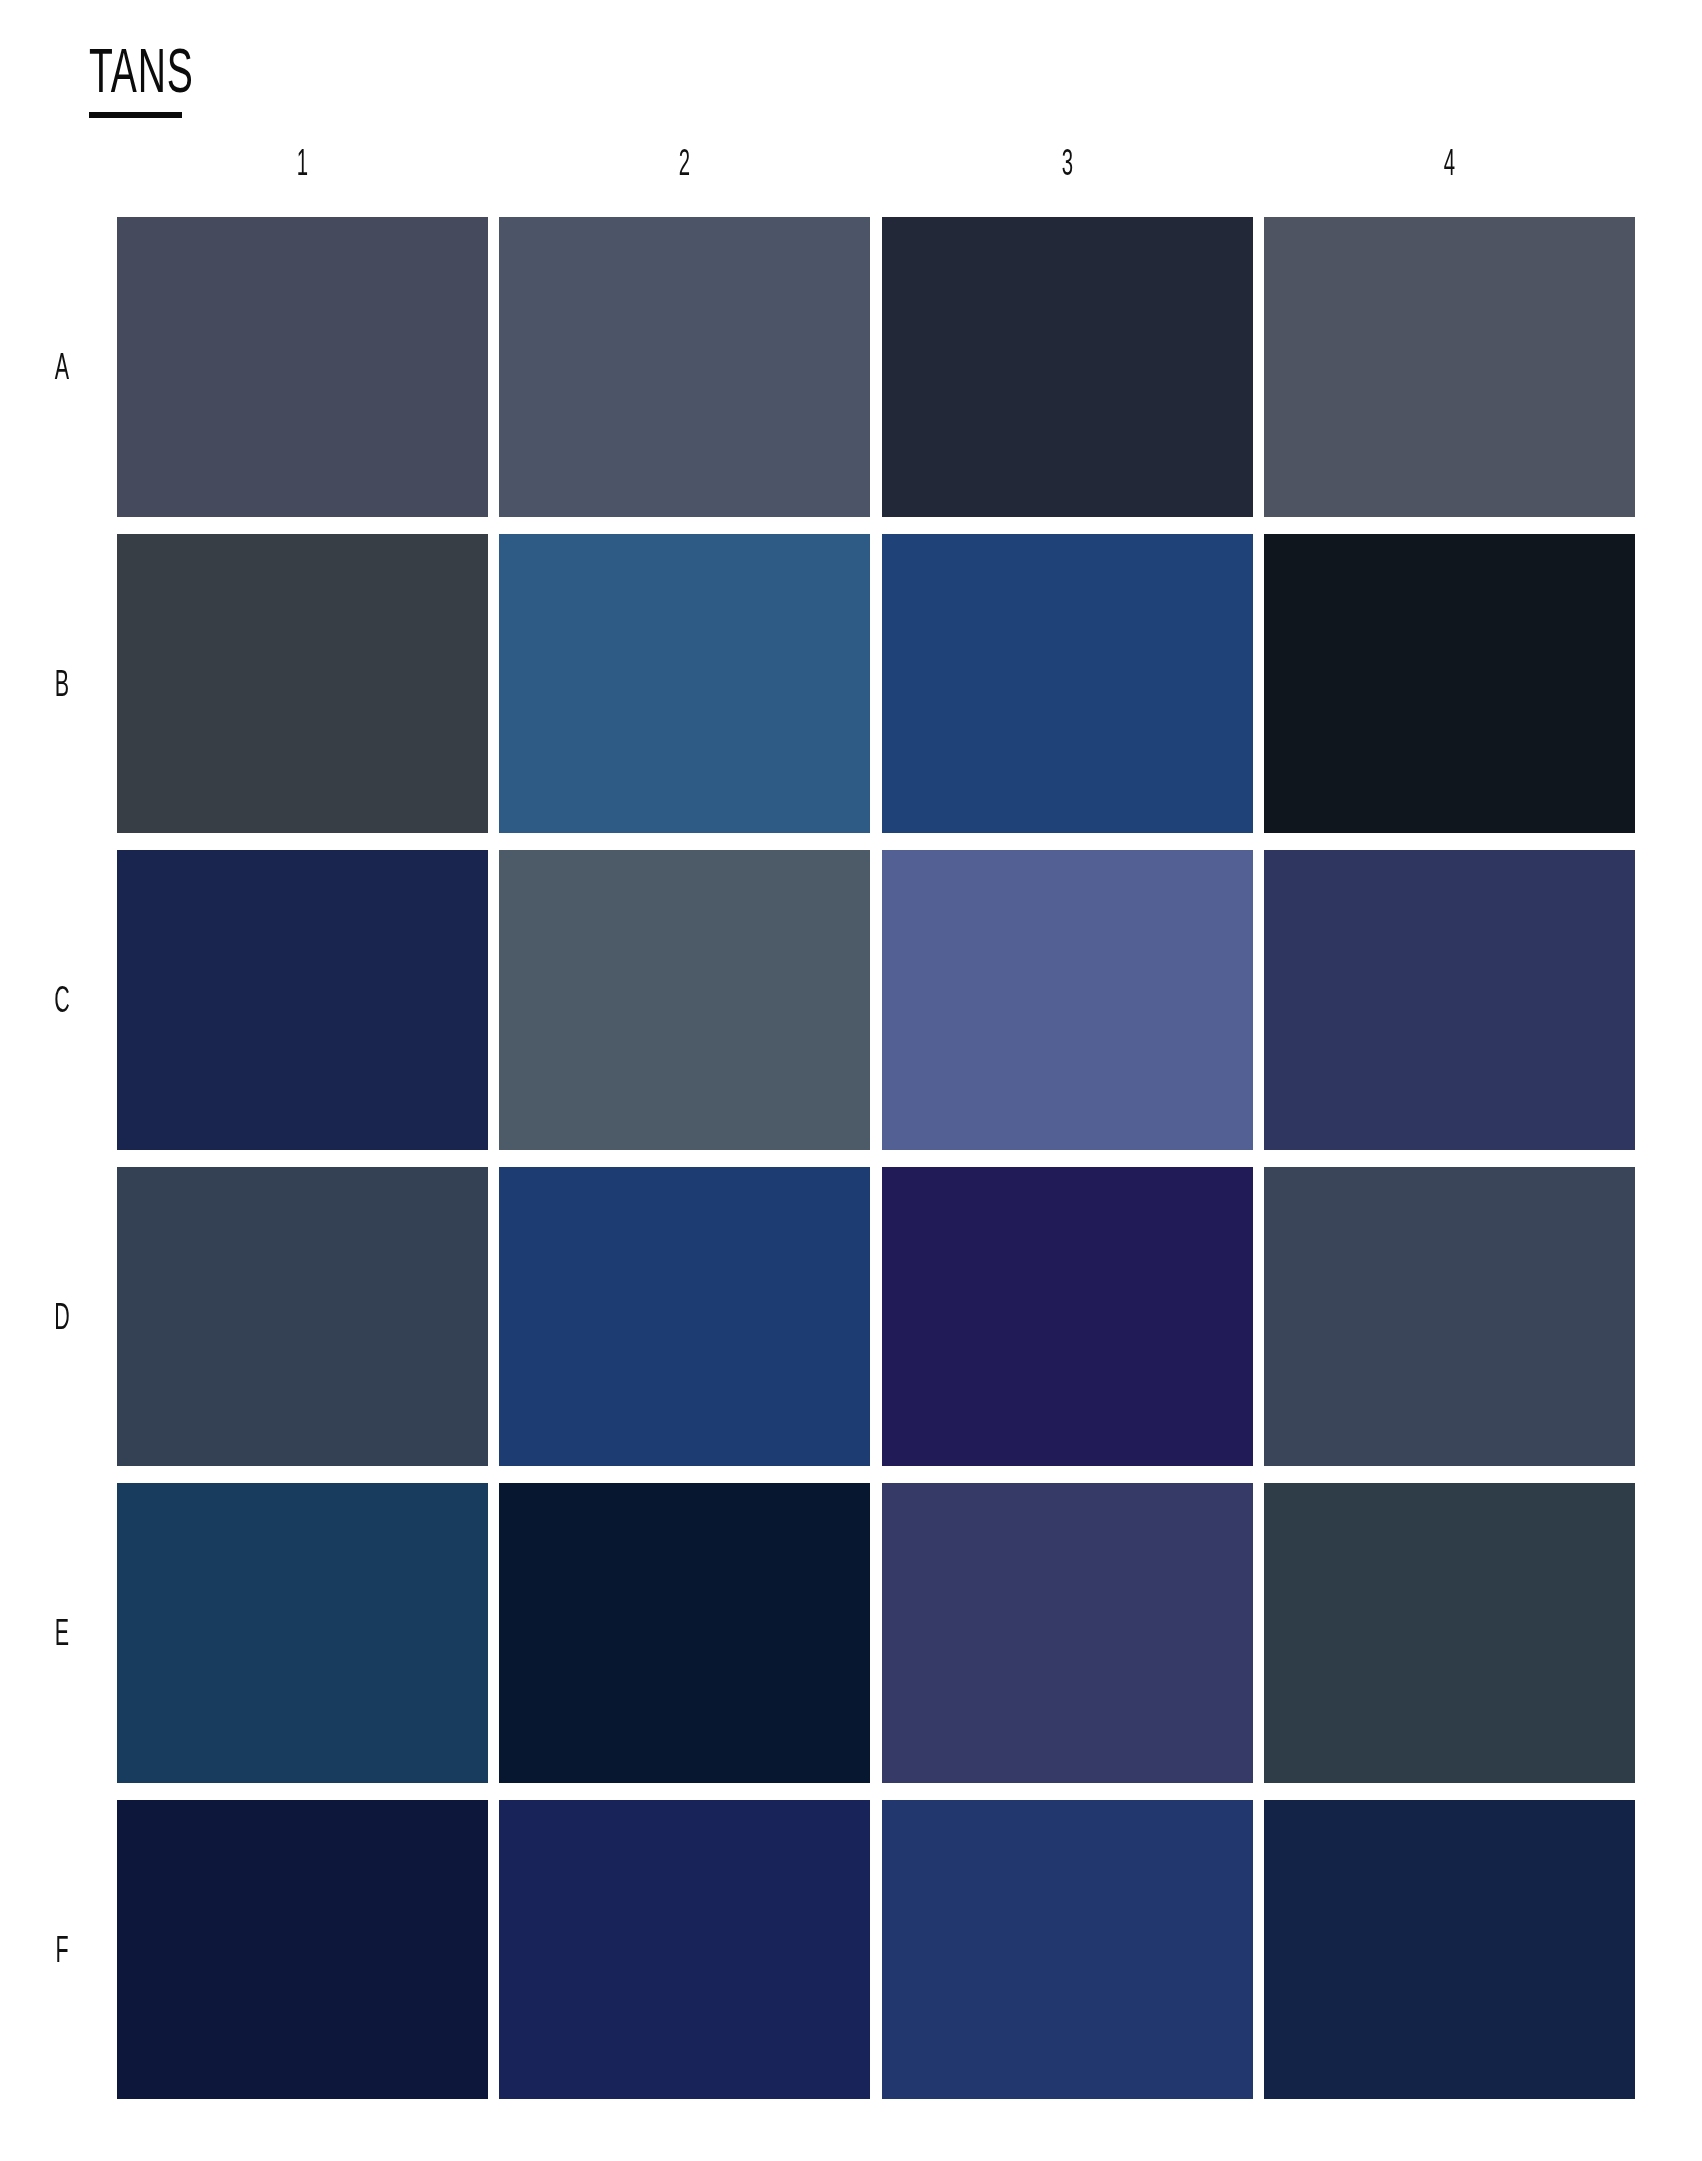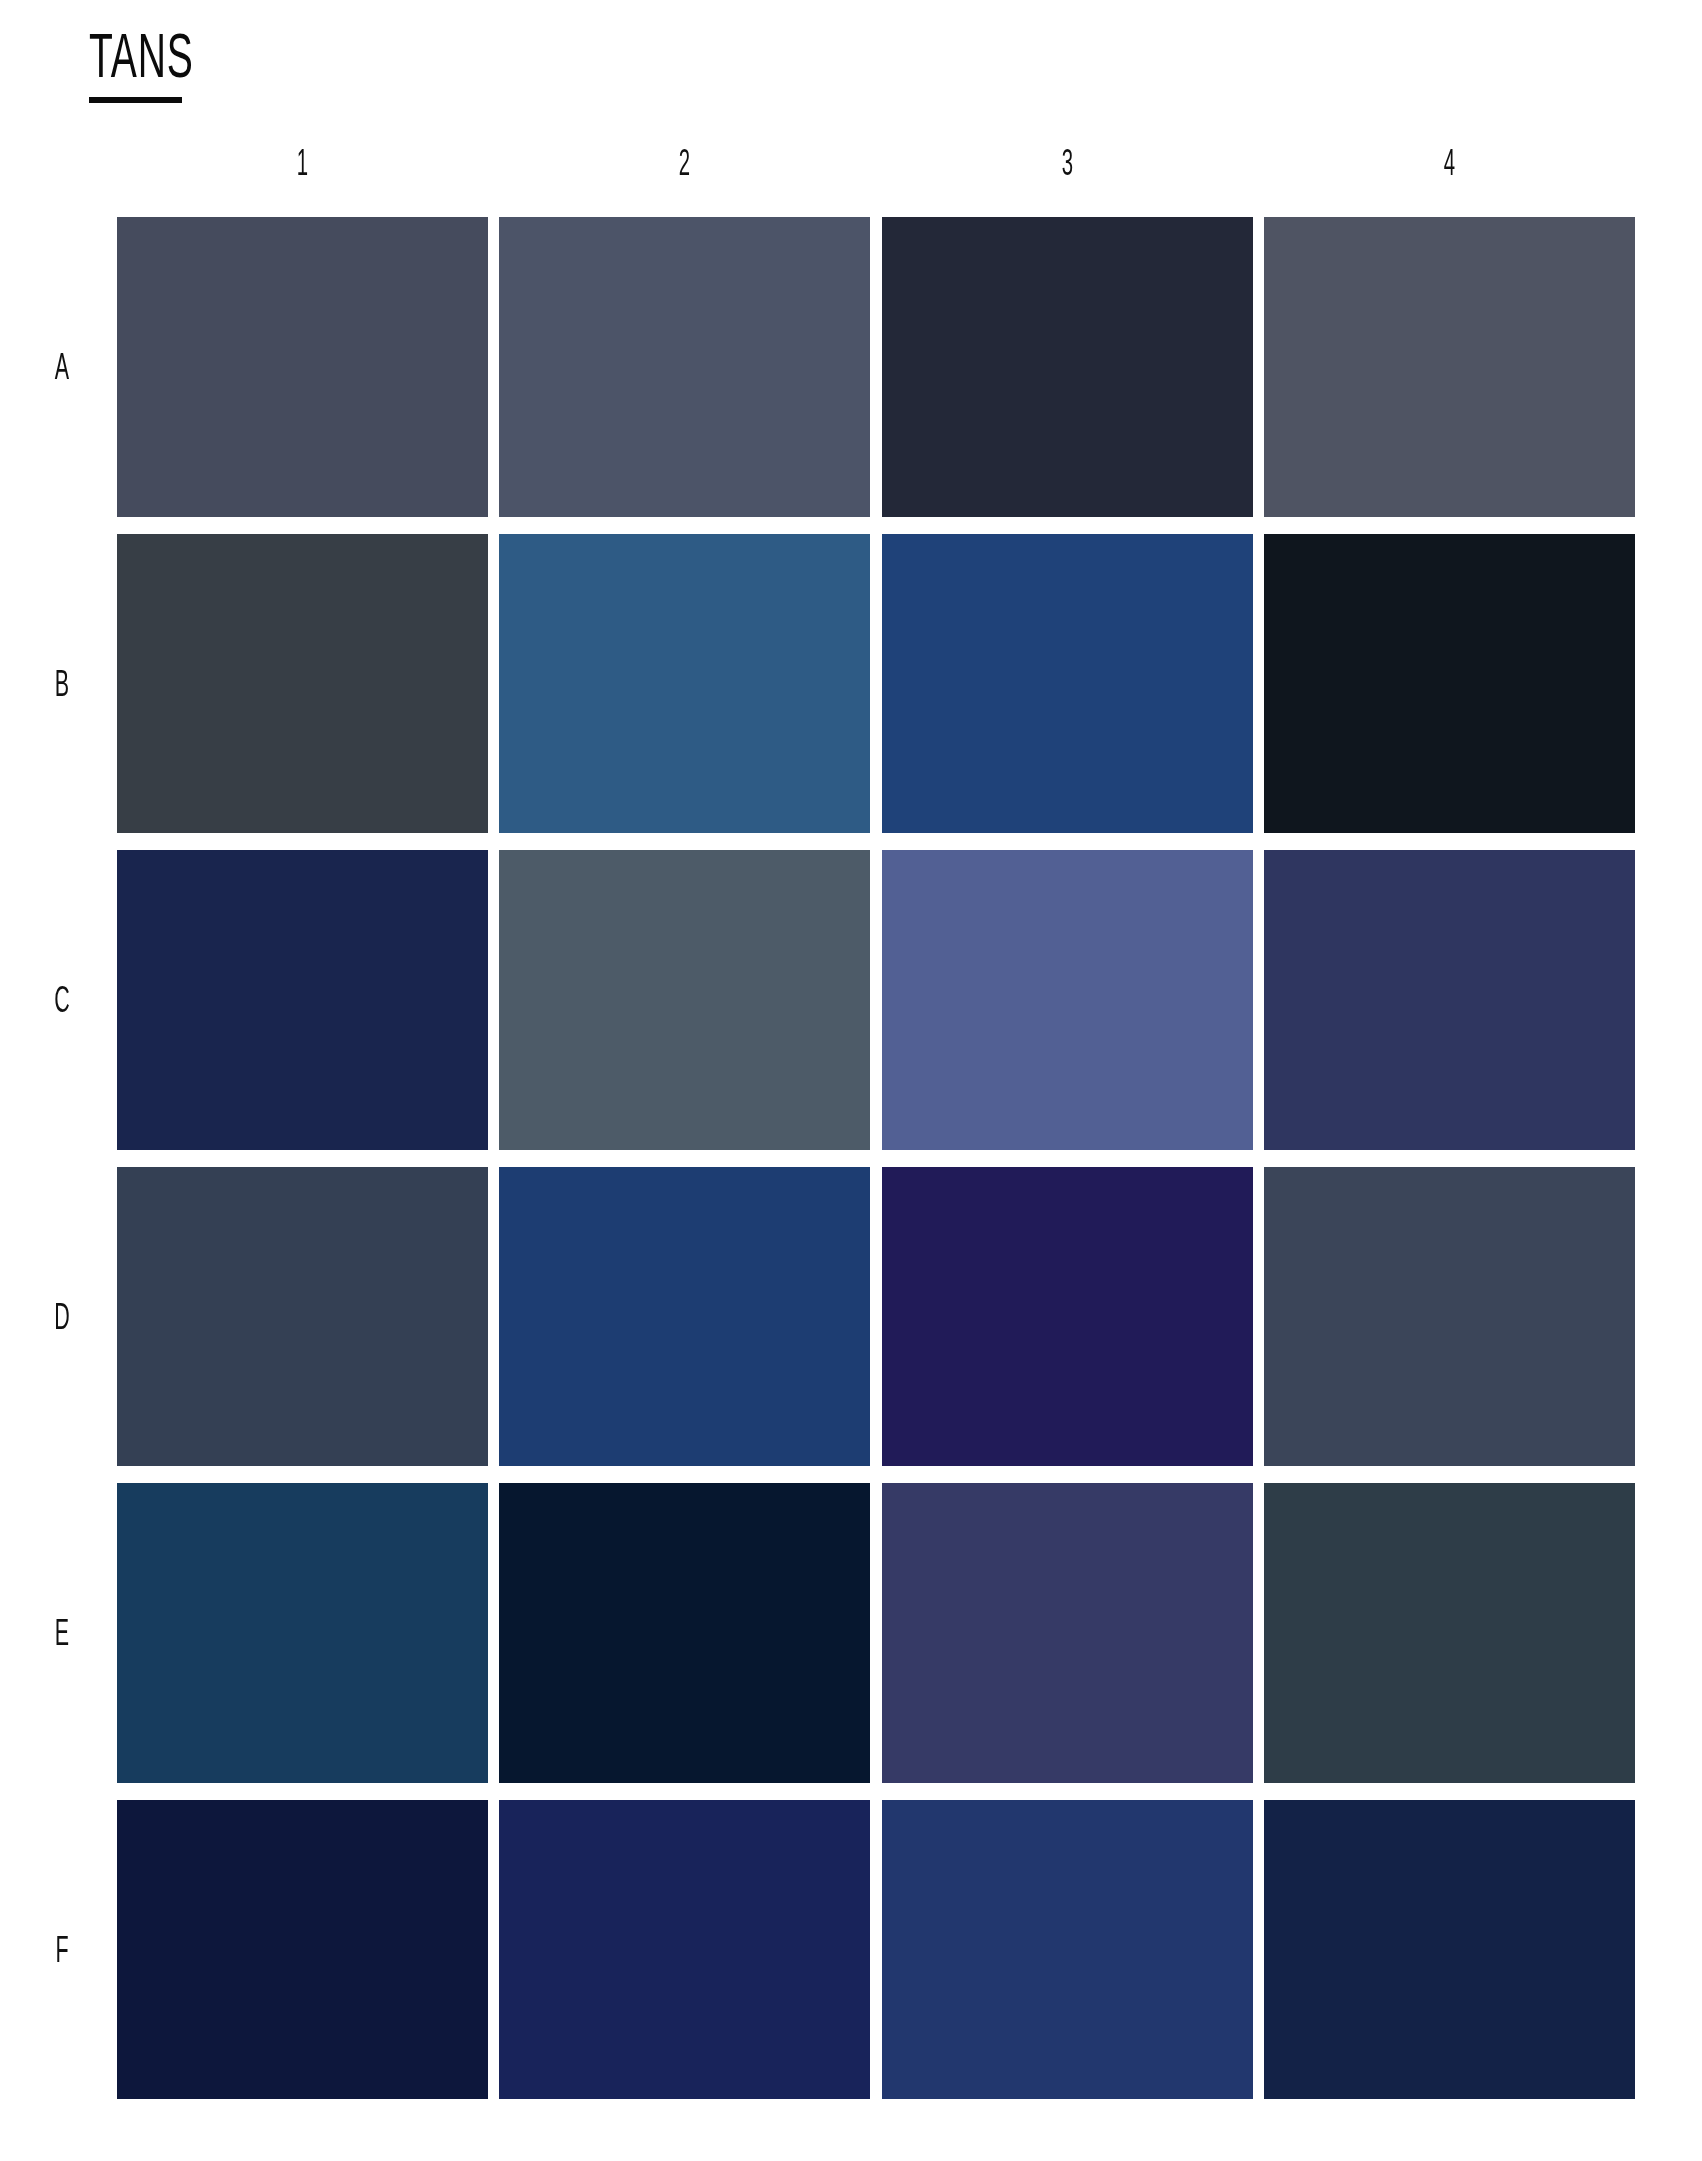--- a/index.html
+++ b/index.html
@@ -12,21 +12,21 @@
     height: 2161px;
     font-family: "Liberation Sans", sans-serif;
     overflow: hidden;
     position: relative;
   }
 
   
   #title-block {
     position: absolute;
     left: 89px;
-    top: 24px;
+    top: 39px;
     width: 170px;
   }
   #palette-title {
     font-family: "Liberation Sans Narrow", "Liberation Sans", sans-serif;
     font-size: 63px;
     line-height: 63px;
     letter-spacing: 1.3px;
     font-weight: 400;
     color: #0b0b0b;
     transform: scaleX(0.62);

